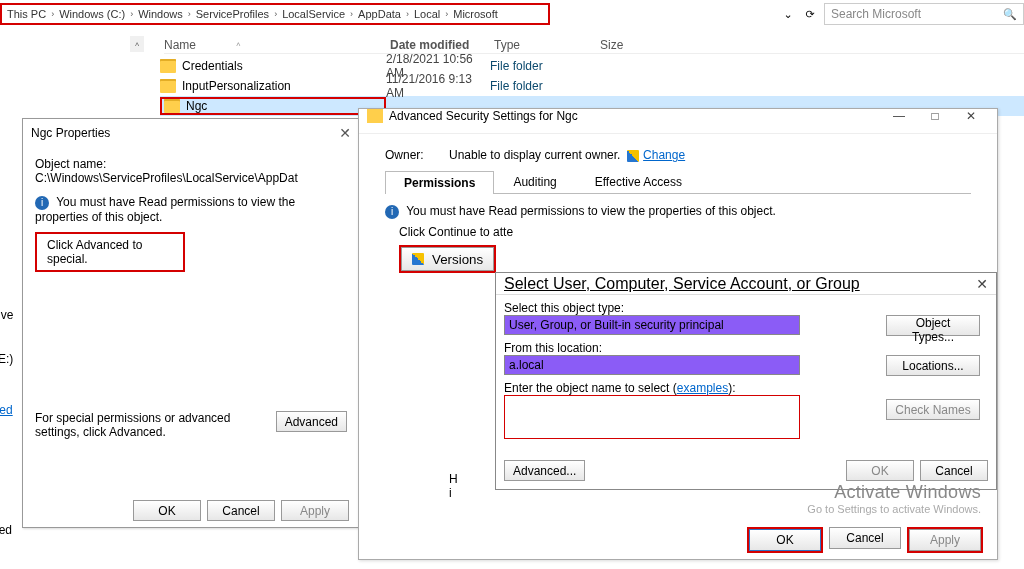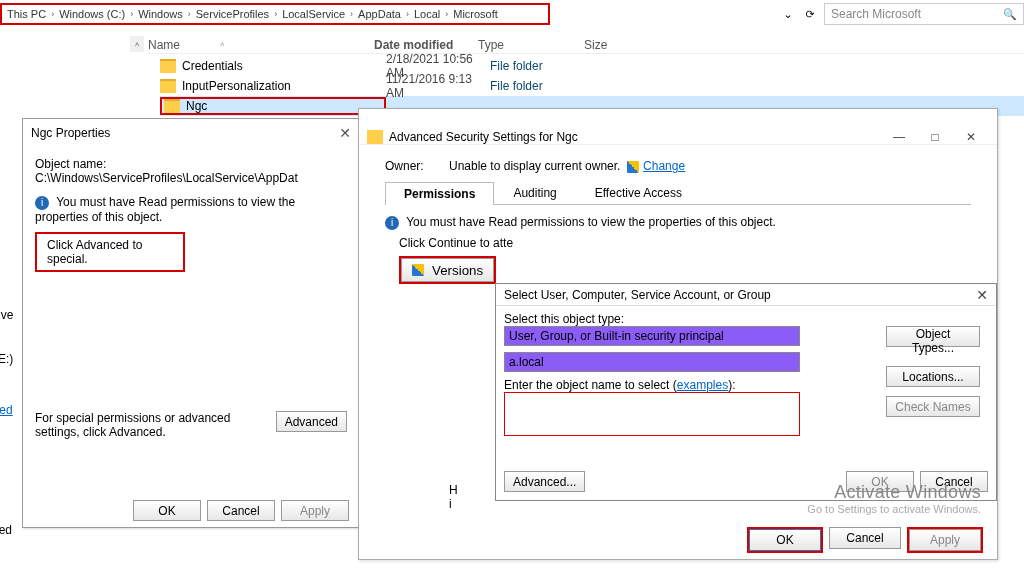--- a/index.html
+++ b/index.html
@@ -9,21 +9,21 @@
   .address-bar { position:absolute; left:0; top:2px; width:1024px; height:24px; display:flex; align-items:center; }
   .breadcrumb { border:2px solid #d40000; height:22px; display:flex; align-items:center; padding:0 2px; width:550px; }
   .breadcrumb span.seg { padding:0 3px; color:#333; font-size:11px; }
   .breadcrumb span.arrow { font-size:9px; color:#555; padding:0 2px; }
   .addr-icons { display:flex; align-items:center; margin-left:auto; gap:6px; }
   .addr-icons .ico { width:16px; height:16px; display:flex; align-items:center; justify-content:center; font-size:11px;}
   .search { border:1px solid #ccc; height:22px; width:200px; margin-left:6px; display:flex; align-items:center; padding:0 6px; color:#888; font-size:12px; justify-content:space-between; }
   .search .mag { font-size:11px; color:#666; }
 
   
-  .list-header { position:absolute; left:148px; top:36px; right:0; height:18px; display:flex; color:#555; font-size:12px; border-bottom:1px solid #eee;}
+  .list-header { position:absolute; left:164px; top:36px; right:0; height:18px; display:flex; color:#555; font-size:12px; border-bottom:1px solid #eee;}
   .col-name { width:226px; }
   .col-date { width:104px;font-weight:bold; }
   .col-type { width:106px; }
   .col-size { width:60px; }
   .hdr { display:flex; align-items:center; }
   .sort-chev { margin-left:40px; font-size:8px; color:#999; }
 
   
   .filelist { position:absolute; left:160px; top:56px; right:0; }
   .row { height:20px; display:flex; align-items:center; }
@@ -54,42 +54,42 @@
   .click-adv { border:2px solid #d40000; padding:4px 10px; margin-top:8px; width:150px; }
   .adv-bottom { position:absolute; bottom:8px; left:12px; right:12px; }
   .adv-line { display:flex; gap:2px; align-items:flex-start; }
   .adv-line .txt { flex:1; }
   .btn { min-width:68px; height:21px; border:1px solid #999; background:linear-gradient(#fff,#e7e7e7); padding:0 8px; font-size:12px; cursor:pointer; }
   .btn.disabled { color:#888; }
   .propfooter { position:absolute; bottom:6px; right:10px; display:flex; gap:6px; }
 
   
   .advwin { position:absolute; left:358px; top:108px; width:640px; height:452px; background:#fff; border:1px solid #aaa; box-shadow:1px 1px 3px rgba(0,0,0,.15); }
-  .advwin .titlebar { height:36px; display:flex; align-items:flex-end; padding:0 8px; background:#fff; border-bottom:1px solid #eee; }
+  .advwin .titlebar { height:25px; display:flex; align-items:flex-start; padding:0 8px; background:#fff; border-bottom:1px solid #eee; }
   .advwin .titlebar .shield-ico { width:16px; height:14px; background:#ffcf4b; margin-right:6px; }
   .advwin .titlebar .title { flex:1; font-size:12px; }
   .advwin .titlebar .winbtns { display:flex; }
   .advwin .titlebar .winbtns span { width:36px; text-align:center; font-size:12px; color:#444; cursor:pointer; }
   .advbody { padding:14px 26px; position:relative; height:392px; }
   .advrow { display:flex; margin-bottom:6px; font-size:12px; }
   .advrow .l { width:64px; }
   .advrow .v { flex:1; }
   .shield-sm { display:inline-block; width:12px; height:12px; background:linear-gradient(45deg,#2676d1 50%,#f6c100 50%); margin-right:4px; vertical-align:middle; border-radius:1px;}
   .lnk { color:#0066cc; text-decoration:underline; cursor:pointer; }
   .subtabs { display:flex; border-bottom:1px solid #bbb; margin-top:8px; }
   .subtabs span { padding:4px 18px; font-size:12px; border:1px solid transparent; border-bottom:none; cursor:pointer;}
   .subtabs span.active { border-color:#bbb; background:#fff; position:relative; top:1px; font-weight:600; }
   .readperm { margin-top:10px; }
   .cont-line { margin:6px 0 6px 14px; }
   .cont-btn { border:2px solid #d40000; display:inline-block; }
   .cont-btn button { height:24px; padding:0 10px; display:flex; align-items:center; gap:4px; border:1px solid #999; background:linear-gradient(#fff,#e7e7e7); cursor:pointer;}
   
   .seluser { position:absolute; left:136px; top:138px; width:502px; height:218px; border:1px solid #888; background:#fff; }
   .seluser .bar { height:22px; display:flex; align-items:center; padding:0 8px; border-bottom:1px solid #ddd; }
-  .seluser .bar .t { flex:1; font-size:12px; }
+  .seluser .bar .t { flex:1; font-size:16px;text-decoration:underline; }
   .seluser .bar .x { font-size:14px; color:#444; cursor:pointer; }
   .seluser-body { padding:6px 8px; font-size:12px; position:relative; height:190px; }
   .fld { width:296px; height:20px; border:1px solid #888; padding:0 4px; font-size:12px; display:flex; align-items:center; background:#8b5cf6; }
   .rbtn { position:absolute; right:8px; }
   .rbtn button { width:94px; }
   .fgroup { margin-bottom:6px; position:relative; }
   .enterbox { width:296px; height:44px; border:1px solid #d40000; background:#fff; padding:2px; }
   .enterbox .tarea { width:100%; height:100%; border:none; outline:none; font-size:12px; }
   .seluser-foot { position:absolute; bottom:4px; left:8px; right:8px; display:flex; }
   .seluser-foot .r { margin-left:auto; display:flex; gap:6px; }
@@ -260,20 +260,21 @@
         <span class="t">Select User, Computer, Service Account, or Group</span>
         <span class="x">✕</span>
       </div>
       <div class="seluser-body">
         <div class="fgroup">
           <div>Select this object type:</div>
           <div class="fld">User, Group, or Built-in security principal</div>
           <div class="rbtn" style="top:14px;"><button class="btn">Object Types...</button></div>
         </div>
         <div class="fgroup">
+          <div>From this location:</div>
           <div class="fld">a.local</div>
           <div class="rbtn" style="top:14px;"><button class="btn">Locations...</button></div>
         </div>
         <div class="fgroup">
           <div>
             <span>Enter the object name to select</span>
             (<span class="lnk">examples</span>):
           </div>
           <div class="enterbox">
               <div class="tarea" contenteditable="true" style=""></div>

